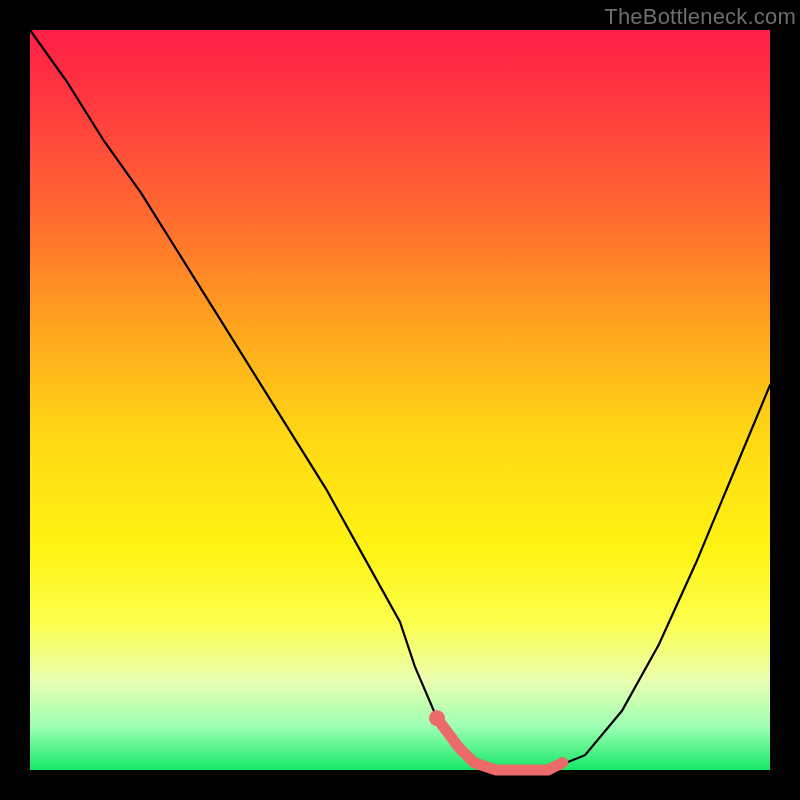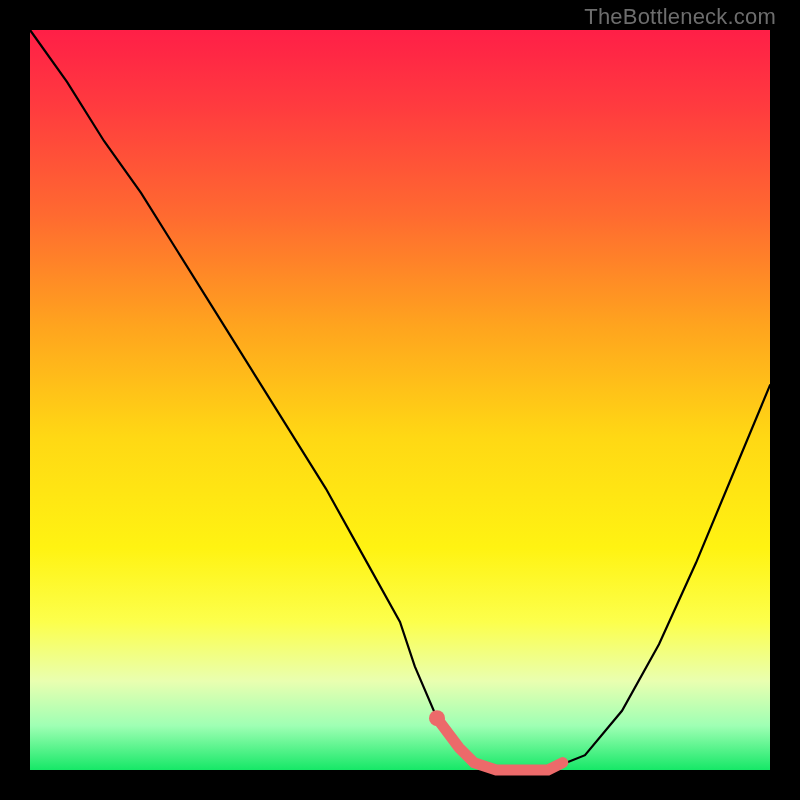--- a/index.html
+++ b/index.html
@@ -1,21 +1,21 @@
 <!DOCTYPE html>
 <html><head>
 <meta charset="utf-8">
 <style>
   * { margin: 0; padding: 0; box-sizing: border-box; }
   html, body { width: 800px; height: 800px; background: #000; overflow: hidden; }
   .frame { position: relative; width: 800px; height: 800px; background: #000; }
   .watermark {
     position: absolute;
     top: 4px;
-    right: 24px;
+    right: 4px;
     color: #6d6d6d;
     font-family: Arial, Helvetica, sans-serif;
     font-size: 22px;
     font-weight: 400;
     letter-spacing: 0.2px;
   }
   .plot {
     position: absolute;
     left: 30px;
     top: 30px;

